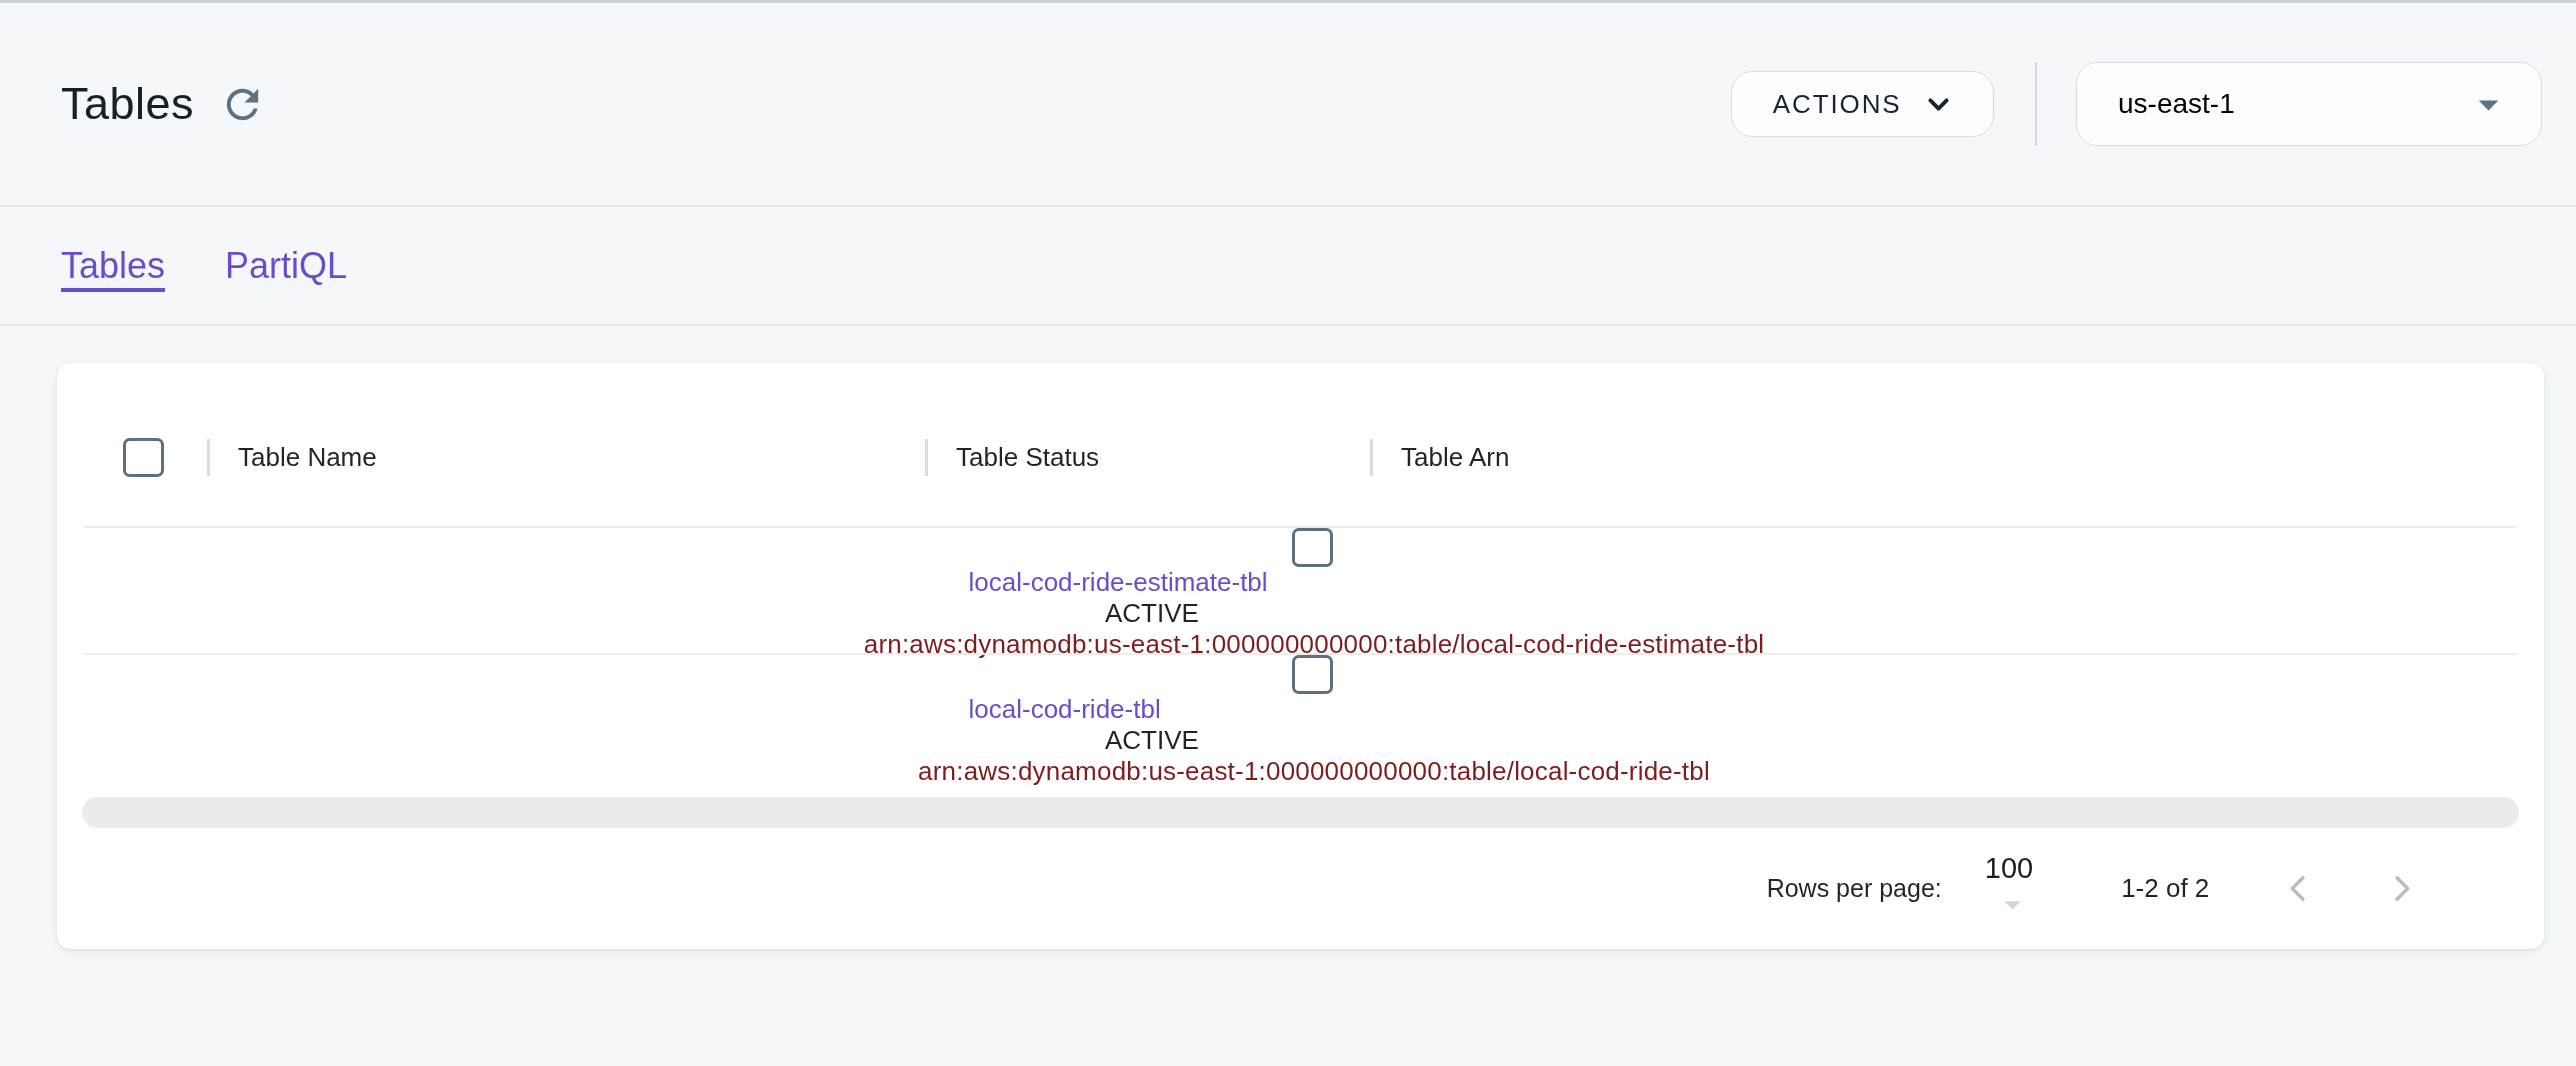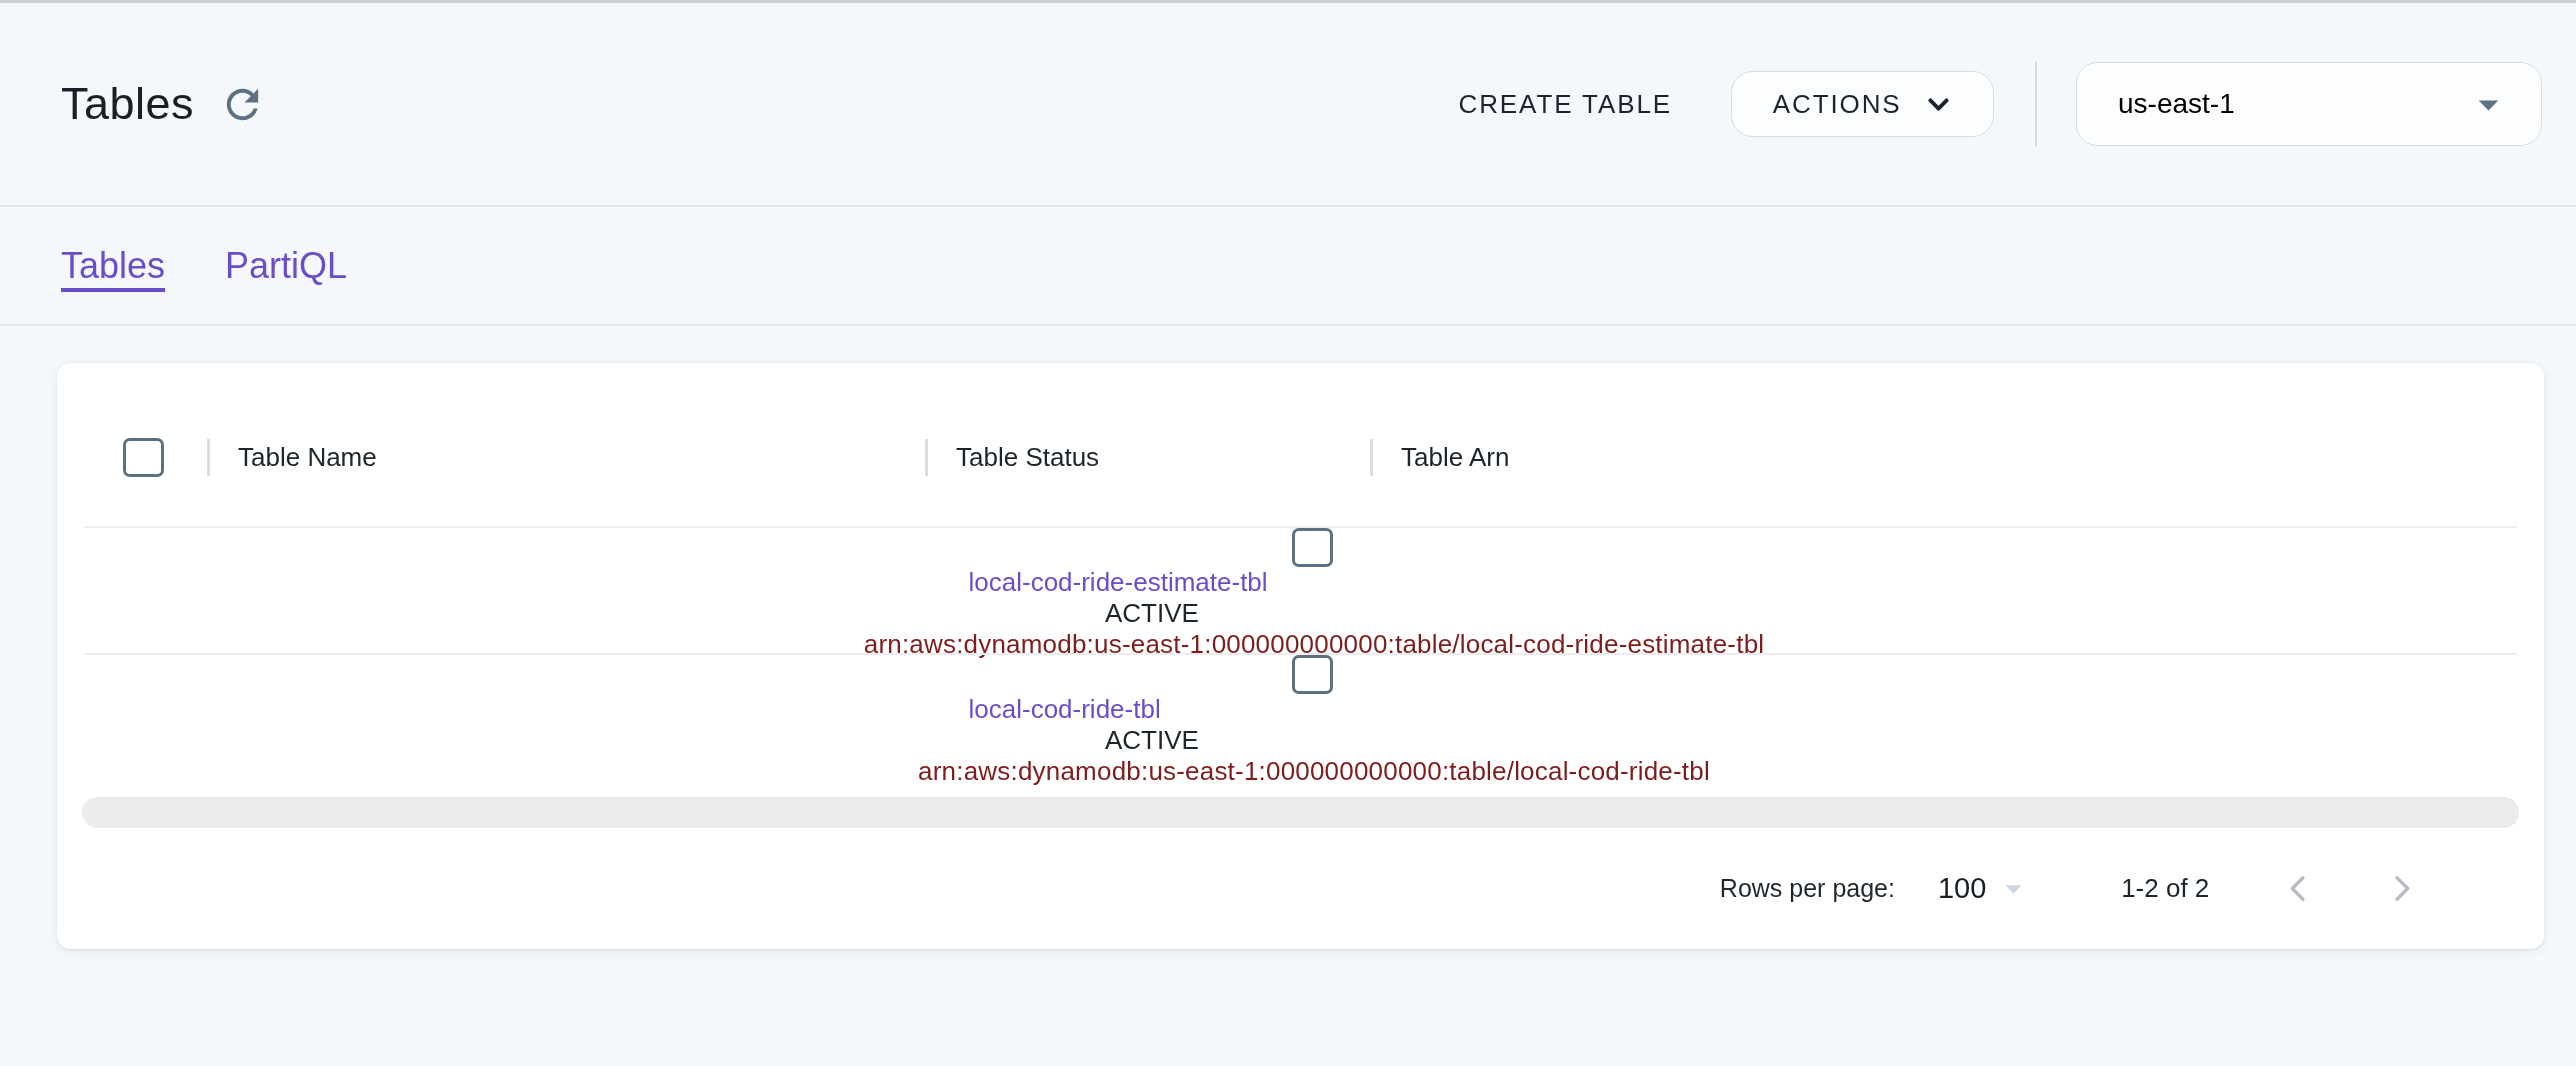--- a/index.html
+++ b/index.html
@@ -111,21 +111,21 @@
   }
 
   
   .pagination {
     flex: 1; display: flex; align-items: center; justify-content: flex-end;
     padding-right: 96px;
   }
   .rpp-label { font-size: 25px; color: #1f272e; }
   .rpp-select {
     display: flex; align-items: center; margin-left: 43px; cursor: pointer;
-    background: none; border: none; font-family: inherit;
+    background: none; border: none; font-family: inherit; flex-direction: column;
   }
   .rpp-value { font-size: 29px; color: #171f26; }
   .range-label { font-size: 26px; color: #1c242c; margin-left: 88px; }
   .page-btn {
     width: 93px; height: 93px; border-radius: 50%;
     display: flex; align-items: center; justify-content: center;
     background: none; border: none; cursor: default;
   }
   .page-prev { margin-left: 43px; }
   .page-next { margin-left: 9.7px; }
@@ -138,21 +138,20 @@
 <div class="app-header">
   <div class="page-title">Tables</div>
   <button class="icon-btn">
     <span style="display:flex;">
       <svg width="47" height="47" viewBox="0 0 24 24" fill="#5e7183">
         <path d="M17.65 6.35C16.2 4.9 14.21 4 12 4c-4.42 0-7.99 3.58-8 8s3.58 8 8 8c3.73 0 6.84-2.55 7.73-6h-2.08c-.82 2.33-3.04 4-5.65 4-3.31 0-6-2.69-6-6s2.69-6 6-6c1.66 0 3.14.69 4.22 1.78L13 11h7V4l-2.35 2.35z"></path>
       </svg>
     </span>
   </button>
   <div class="spacer"></div>
-  <button class="text-btn">CREATE TABLE</button>
   <button class="outlined-btn">
     <span>ACTIONS</span>
     <span style="display:flex;">
       <svg width="39" height="39" viewBox="0 0 24 24" fill="none" stroke="#1b2430" stroke-width="2.4" stroke-linecap="round" stroke-linejoin="round">
         <polyline points="7,9.5 12,14.5 17,9.5"></polyline>
       </svg>
     </span>
   </button>
   <div class="v-divider"></div>
   <div class="region-select">

